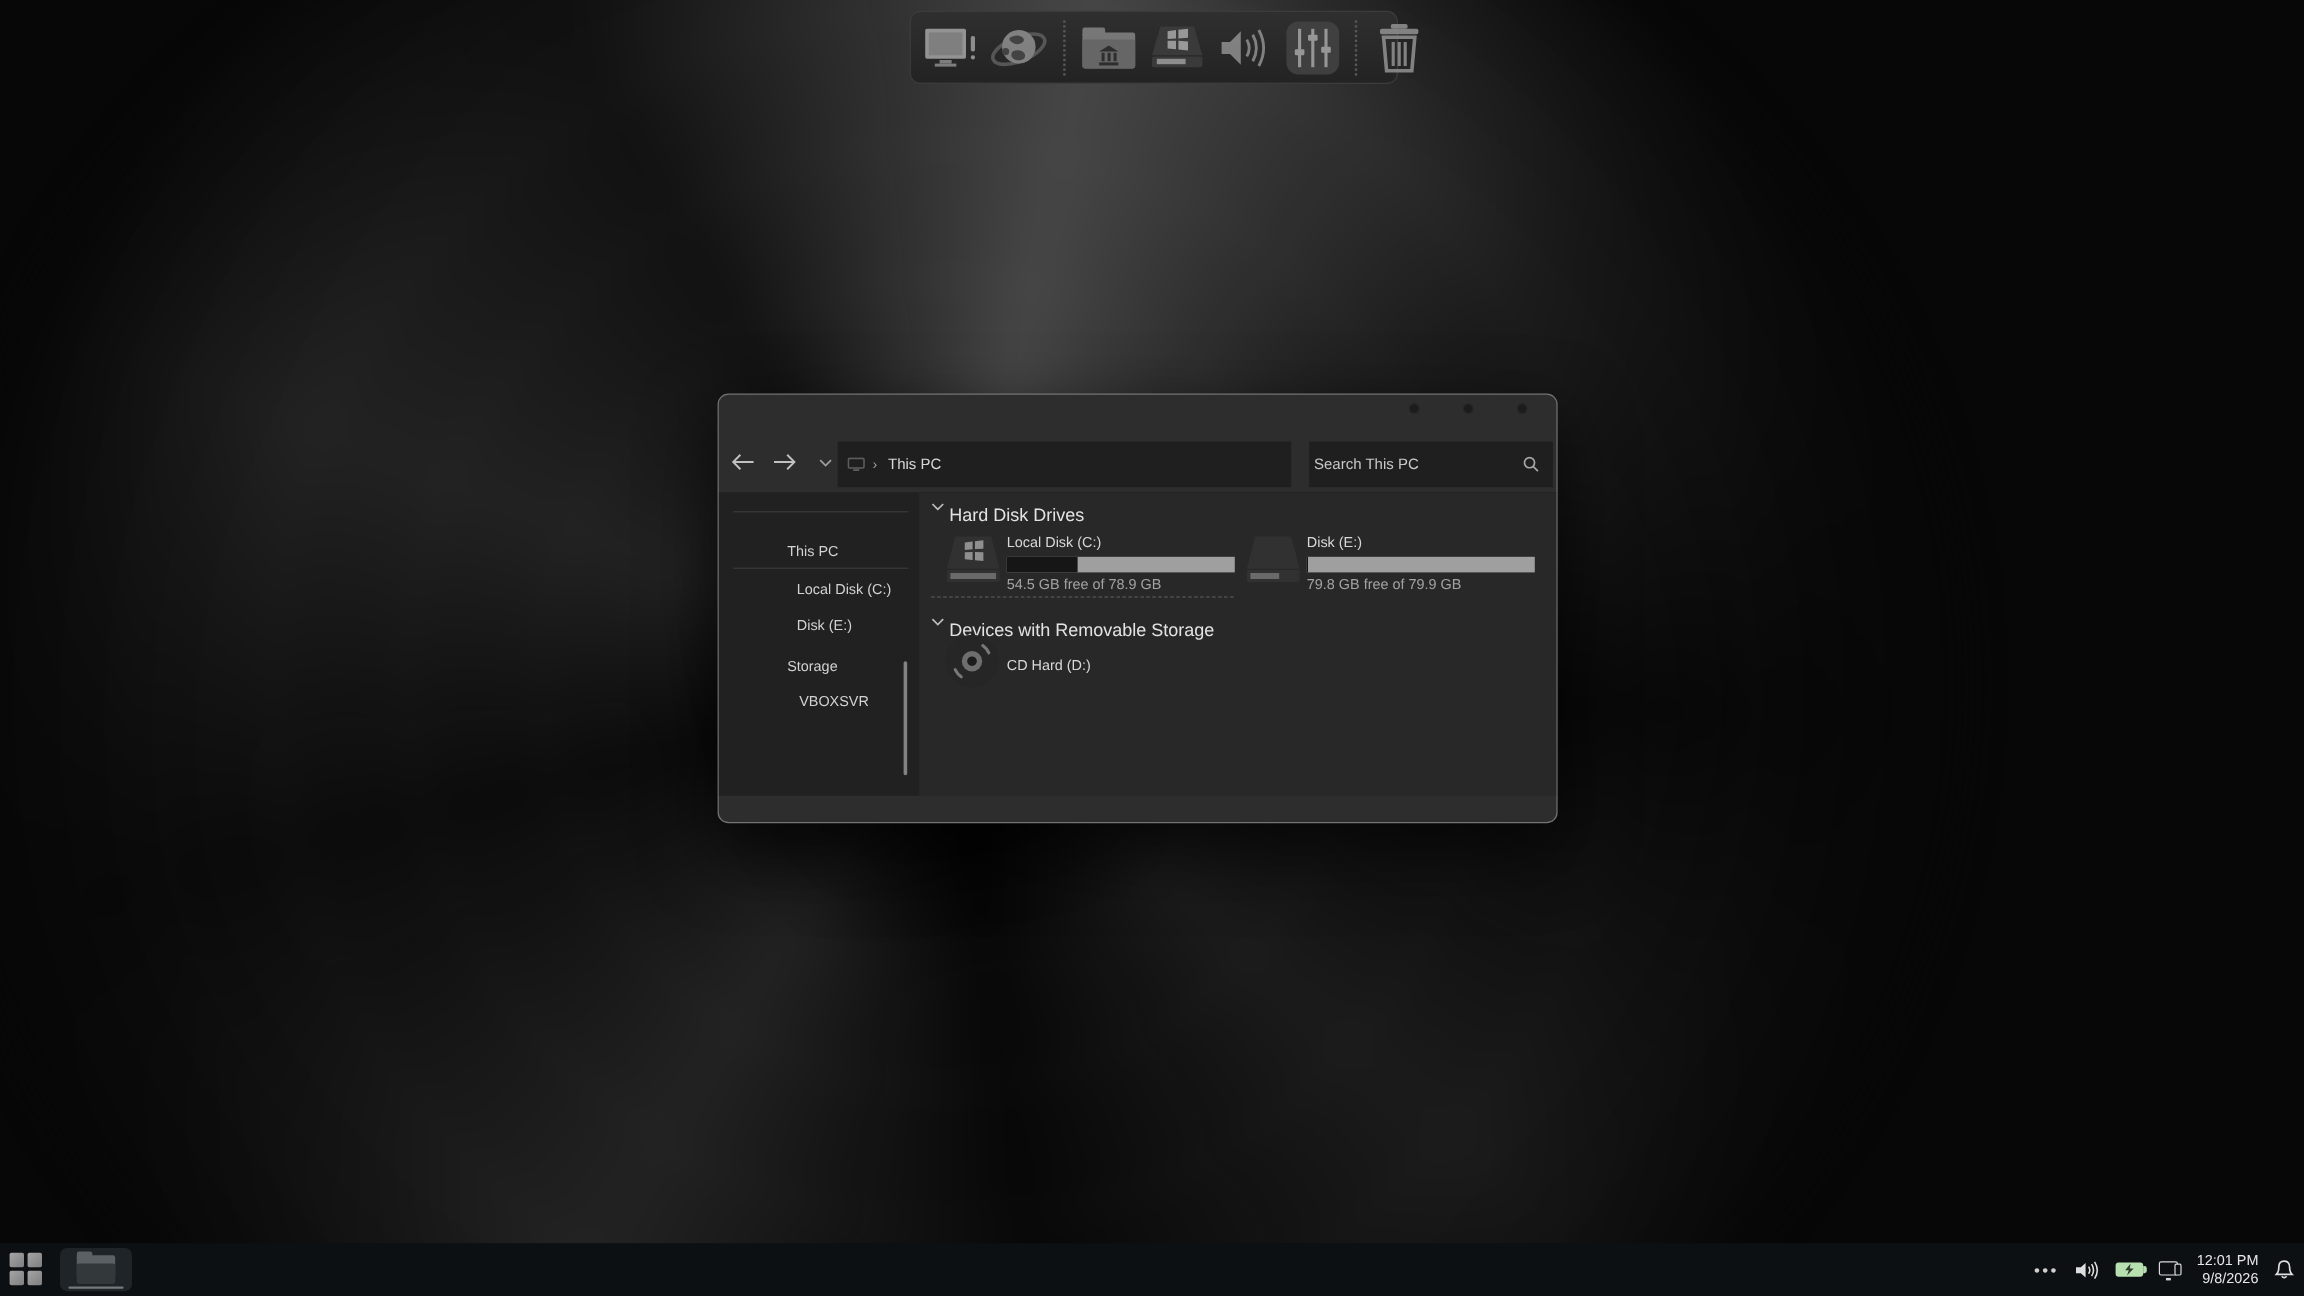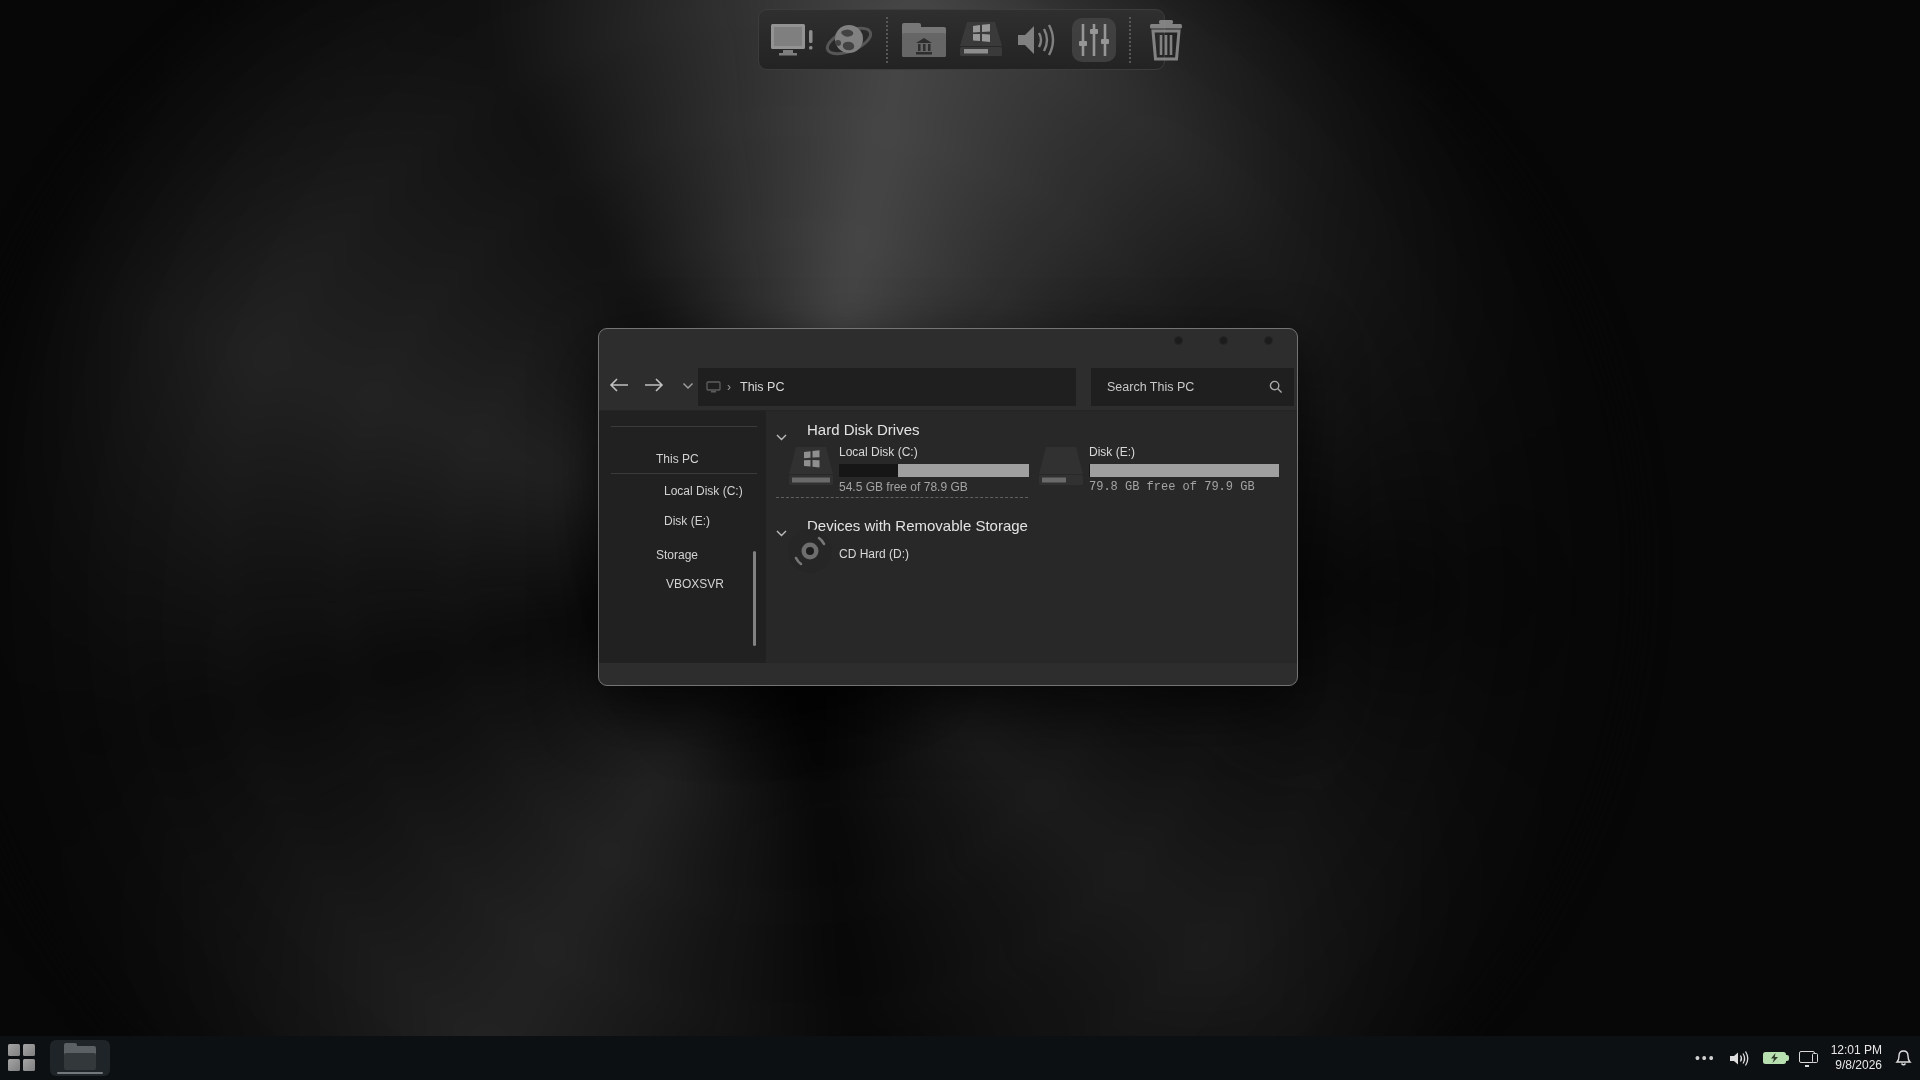--- a/index.html
+++ b/index.html
@@ -31,31 +31,31 @@
   .window{position:absolute;left:598px;top:328px;width:700px;height:358px;border-radius:9px;
     background:#2d2d2d;border:1px solid #747474;box-shadow:0 22px 60px rgba(0,0,0,.6);overflow:hidden;}
   .titlebar{position:absolute;left:0;top:0;width:100%;height:34px;}
   .tdot{position:absolute;top:7px;width:9px;height:9px;border-radius:50%;background:#1c1c1c;border:1px solid #262626;}
   .navbar{position:absolute;left:0;top:34px;width:100%;height:48px;border-bottom:1px solid #242424;}
   .navbtn{position:absolute;top:14px;display:flex;align-items:center;justify-content:center;}
   .addressbar{position:absolute;left:99px;top:5px;width:378px;height:38px;background:#1f1f1f;
     display:flex;align-items:center;padding-left:8px;color:#d8d8d8;font-size:12.5px;}
   .searchbox{position:absolute;left:492px;top:5px;width:203px;height:38px;background:#1f1f1f;
     display:flex;align-items:center;}
-  .searchbox input{flex:1;background:transparent;border:0;outline:0;color:#f9a8d4;font-size:12.5px;padding:0 0 0 16px;}
+  .searchbox input{flex:1;background:transparent;border:0;outline:0;color:#f9a8d4;font-size:12.5px;padding:0 0 0 4px;}
   .searchbox input::placeholder{color:#c8c8c8;opacity:1;}
 
   .body{position:absolute;left:0;top:82px;width:100%;height:252px;background:#282828;}
   .sidebar{position:absolute;left:0;top:0;width:167px;height:100%;background:#212121;}
   .sline{position:absolute;left:12px;width:146px;height:1px;background:#3b3b3b;}
   .sitem{position:absolute;height:18px;line-height:18px;font-size:12px;color:#d2d2d2;white-space:nowrap;}
   .sscroll{position:absolute;left:154px;top:140px;width:3px;height:95px;background:#828282;border-radius:2px;}
 
   .main{position:absolute;left:167px;top:0;right:0;height:100%;}
-  .secheader{position:absolute;height:22px;line-height:22px;font-size:15px;color:#e3e3e3;display:flex;align-items:flex-end;gap:20px;}
+  .secheader{position:absolute;height:22px;line-height:22px;font-size:15px;color:#e3e3e3;display:flex;align-items:flex-start;gap:4px;}
   .tile-label{position:absolute;font-size:12px;color:#d8d8d8;height:14px;line-height:14px;white-space:nowrap;}
   .tile-caption{position:absolute;font-size:12px;color:#a3a3a3;height:14px;line-height:14px;white-space:nowrap;}
   .dbar{position:absolute;width:190px;height:13px;background:#9f9f9f;}
   .dbar .fill{height:100%;background:#161616;}
   .dashline{position:absolute;width:252px;height:0;border-top:1px dashed #606060;}
 
   .statusbar{position:absolute;left:0;top:334px;width:100%;height:24px;background:#1c1c1c;border-top:1px solid #161616;
     display:flex;align-items:center;font-size:12px;color:#cfcfcf;}
   .stat-div{width:1px;height:11px;background:#4a4a4a;margin-left:14px;}
   .viewicons{position:absolute;right:12px;top:4px;display:flex;gap:8px;}
@@ -251,21 +251,21 @@
 
         <svg style="position:absolute;left:270px;top:33px;" width="50" height="48" viewBox="0 0 50 48">
           <path d="M10 3 L40 3 L47 30 L3 30 Z" fill="#313131"></path>
           <rect x="3" y="31" width="44" height="10" rx="1.5" fill="#313131"></rect>
           <rect x="6" y="33.5" width="24" height="5" fill="#6a6a6a"></rect>
         </svg>
         <div class="tile-label" style="left:323px;top:34px;">Disk (E:)</div>
         <div class="dbar" style="left:323px;top:53px;">
           <div class="fill" style="width: 0.5%;"></div>
         </div>
-        <div class="tile-caption" style="left:323px;top:69px;font-family:Liberation Mono, monospace;">79.8 GB free of 79.9 GB</div>
+        <div class="tile-caption" style="left:323px;top:69px;">79.8 GB free of 79.9 GB</div>
 
         <div class="dashline" style="left:10px;top:86px;"></div>
 
         <div class="secheader" style="left:10px;top:104px;">
           <svg width="11" height="7" viewBox="0 0 11 7">
               <path d="M1 1 L5.5 5.5 L10 1" stroke="#bdbdbd" stroke-width="1.4" fill="none"></path>
             </svg>
           <span>Devices with Removable Storage</span>
         </div>
 

